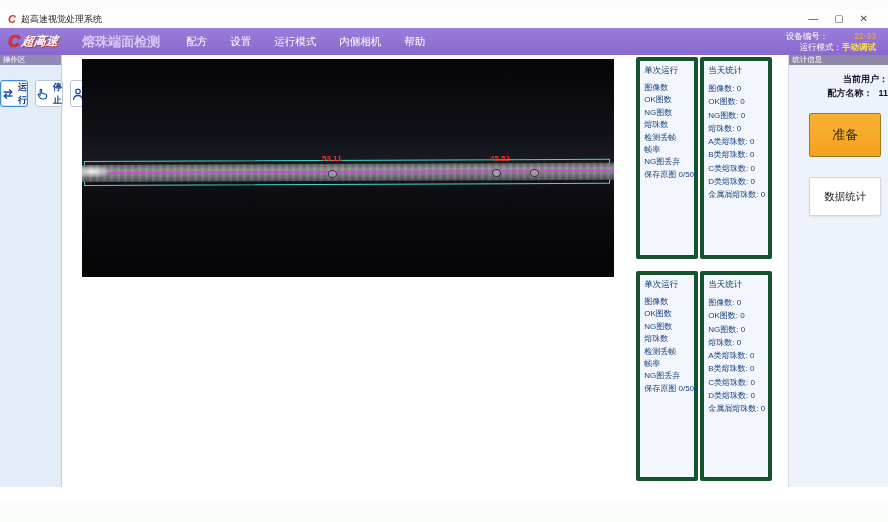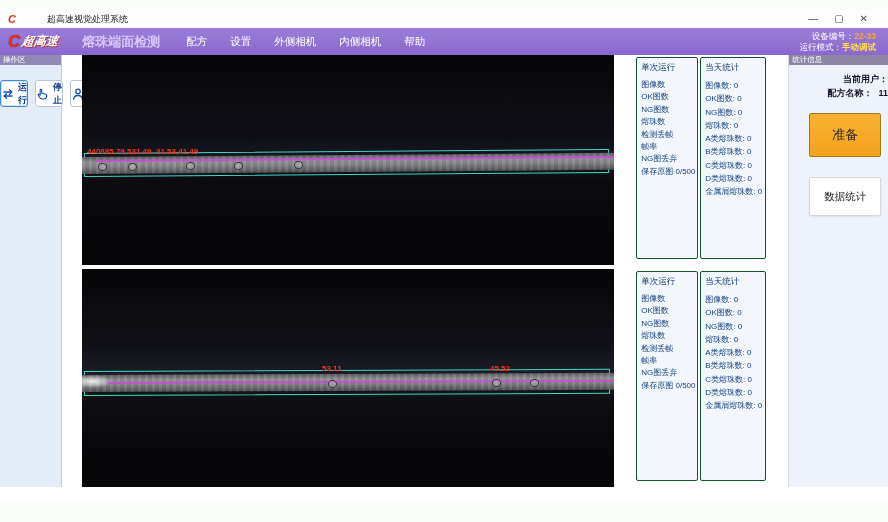--- a/index.html
+++ b/index.html
@@ -7,34 +7,34 @@
     width:888px;height:522px;position:relative;overflow:hidden;
     background:#fbfdfb;
     font-family:"Liberation Sans","DejaVu Sans",sans-serif;
     -webkit-font-smoothing:antialiased;
   }
   .window{position:absolute;left:0;top:10px;width:888px;height:490px;background:#fff;}
 
   
   .titlebar{height:18px;background:#fdfefd;display:flex;align-items:center;padding-left:8px;box-sizing:border-box;}
   .tb-icon{color:#d92b1e;font-weight:bold;font-style:italic;font-size:11px;margin-right:5px;line-height:1;}
-  .tb-title{font-size:9px;color:#1c1c1c;margin-left:26px;}
+  .tb-title{font-size:9px;color:#1c1c1c;}
   .tb-controls{margin-left:auto;display:flex;gap:16px;margin-right:20px;color:#4a4a4a;font-size:10px;}
   .tb-controls span{cursor:default;line-height:18px;}
 
   
   .header{height:27px;background:linear-gradient(180deg,#9a7ed9 0%,#8a68cd 100%);display:flex;align-items:center;padding:0 8px;box-sizing:border-box;}
   .logo-mark{color:#e03022;font-size:17px;font-weight:bold;font-style:italic;margin-right:2px;line-height:1;text-shadow:0 0 1px #7a1408;}
   .logo-text{color:#fff;font-size:12px;font-weight:bold;font-style:italic;transform:skewX(-10deg);margin-right:9px;text-shadow:1px 1px 0 #b03020;}
   .app-title{color:#fff;font-size:17px;font-weight:bold;letter-spacing:.5px;}
   .subtitle{color:#d9c7f6;font-size:13px;font-weight:bold;margin-left:15px;}
   .menu{display:flex;gap:23px;margin-left:26px;font-size:10.5px;color:#fff;}
   .menu-item{cursor:default;}
   .device-info{margin-left:auto;text-align:right;font-size:8.5px;line-height:11px;color:#fff;margin-right:4px;}
-  .val-orange{color:#f6a93c;font-weight:bold;}
+  .val-orange{color:#f6a93c;font-weight:normal;margin-left:26px;}
   .val-yellow{color:#ffe24a;font-weight:bold;}
 
   
   .content{display:flex;height:432px;gap:20px;}
 
   
   .sidebar{width:62px;background:#e3edf7;border-right:1px solid #c3d2e2;box-sizing:border-box;position:relative;}
   .side-header{height:10px;background:#9189b5;color:#fff;font-size:7.5px;line-height:10px;padding-left:3px;}
   .side-buttons{display:flex;flex-direction:row;align-items:center;gap:7px;padding-top:15px;}
   .side-btn{width:52px;height:27px;background:#fff;border:1px solid #b9c6d8;border-radius:3px;display:flex;align-items:center;justify-content:center;gap:3px;font-size:9px;font-weight:bold;color:#0d3c8c;box-sizing:border-box;cursor:default;}
@@ -59,21 +59,21 @@
   .white-blob{position:absolute;width:30px;height:13px;background:radial-gradient(ellipse at 35% 50%,rgba(245,245,245,.95),rgba(245,245,245,0) 72%);}
   .tilt1{transform:rotate(-0.45deg);transform-origin:left center;}
   .tilt2{transform:rotate(-0.25deg);transform-origin:left center;}
 
   
   .stats-col{width:122px;background:#fff;box-sizing:border-box;}
   .stats-section{display:flex;gap:2px;padding:2px 1px 0 2px;box-sizing:border-box;}
   .sec-top{height:210px;}
   .sec-gap{height:4px;}
   .sec-bottom{height:218px;}
-  .groupbox{background:#f3f7fd;border:1px solid #14532d;border-radius:2px;padding:4px 3px 2px 4px;box-sizing:border-box;color:#16417e;height:calc(100% - 6px);}
+  .groupbox{background:#f3f7fd;border:4px solid #14532d;border-radius:2px;padding:4px 3px 2px 4px;box-sizing:border-box;color:#16417e;height:calc(100% - 6px);}
   .gb-single{width:62px;}
   .gb-today{flex:1;}
   .gb-title{font-size:8.5px;margin-bottom:5px;color:#10386f;}
   .srow{font-size:8px;line-height:12.4px;white-space:nowrap;}
   .trow{font-size:8px;line-height:13.3px;white-space:nowrap;}
 
   
   .info-panel{width:111px;background:#eef3fb;border-left:1px solid #d5dce8;box-sizing:border-box;position:relative;margin-left:12px;}
   .info-header{height:10px;background:#8d86a5;color:#fff;font-size:7.5px;line-height:10px;padding-left:3px;}
   .info-rows{padding:7px 0 0 7px;font-size:9px;font-weight:bold;color:#14142a;line-height:14px;text-align:right;}
@@ -105,21 +105,21 @@
     </span>
   </div>
 
   <div class="header">
     <span class="logo-mark">C</span>
     <span class="logo-text">超高速</span>
     <span class="subtitle">熔珠端面检测</span>
     <span class="menu">
       <span class="menu-item">配方</span>
       <span class="menu-item">设置</span>
-      <span class="menu-item">外侧相机</span>
+      <span class="menu-item">运行模式</span>
       <span class="menu-item">内侧相机</span>
       <span class="menu-item">帮助</span>
     </span>
     <span class="device-info">
       <span>设备编号：</span><span class="val-orange">22-33</span><br>
       <span>运行模式：</span><span class="val-yellow">手动调试</span>
     </span>
   </div>
 
   <div class="content">
@@ -173,31 +173,20 @@
             <rect x="2" y="5" width="5" height="14" rx="1.5"></rect>
               <rect x="17" y="5" width="5" height="14" rx="1.5"></rect>
             <path d="M8.5 10.5 11 8v5zM15.5 13.5 13 16v-5z"></path>
           </svg>
           <span>1:1显示</span>
         </div>
       </div>
     </div>
 
     <div class="viewport">
-      <div class="cam cam1">
-        <div class="cyan-rect tilt1" style="left:2px;right:5px;top:98px;height:24px;"></div>
-        <div class="strip tilt1" style="top:102px;"></div>
-        <div class="mag-line tilt1" style="left:14px;right:0;top:105px;"></div>
-        <div class="blob tilt1" style="left:16px;top:108px;"></div>
-        <div class="blob tilt1" style="left:46px;top:108px;"></div>
-        <div class="blob tilt1" style="left:104px;top:107px;"></div>
-        <div class="blob tilt1" style="left:152px;top:107px;"></div>
-        <div class="blob tilt1" style="left:212px;top:106px;"></div>
-        <div class="annotation" style="left:5px;top:92px;">440885.79,531.49  31.53,41.49</div>
-      </div>
       <div class="cam-gap"></div>
       <div class="cam cam2">
         <div class="cyan-rect tilt2" style="left:2px;right:4px;top:102px;height:25px;"></div>
         <div class="strip tilt2" style="top:106px;"></div>
         <div class="white-blob tilt2" style="left:0;top:106px;"></div>
         <div class="mag-line tilt2" style="left:26px;right:0;top:113px;"></div>
         <div class="blob tilt2" style="left:246px;top:111px;"></div>
         <div class="blob tilt2" style="left:410px;top:110px;"></div>
         <div class="blob tilt2" style="left:448px;top:110px;"></div>
         <div class="annotation" style="left:240px;top:95px;">53.11</div>

